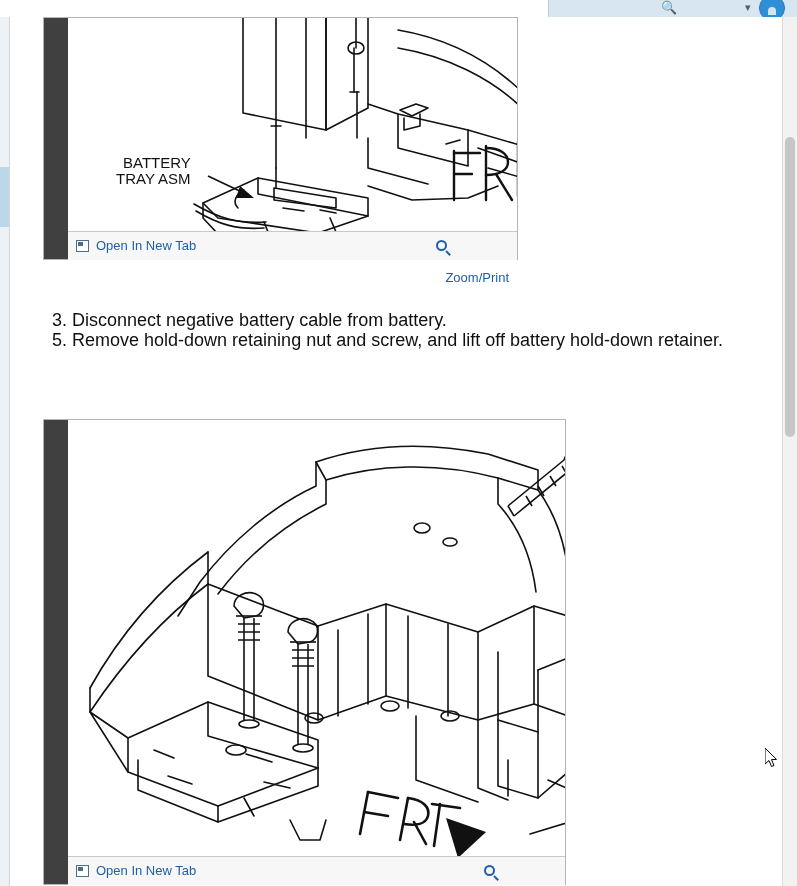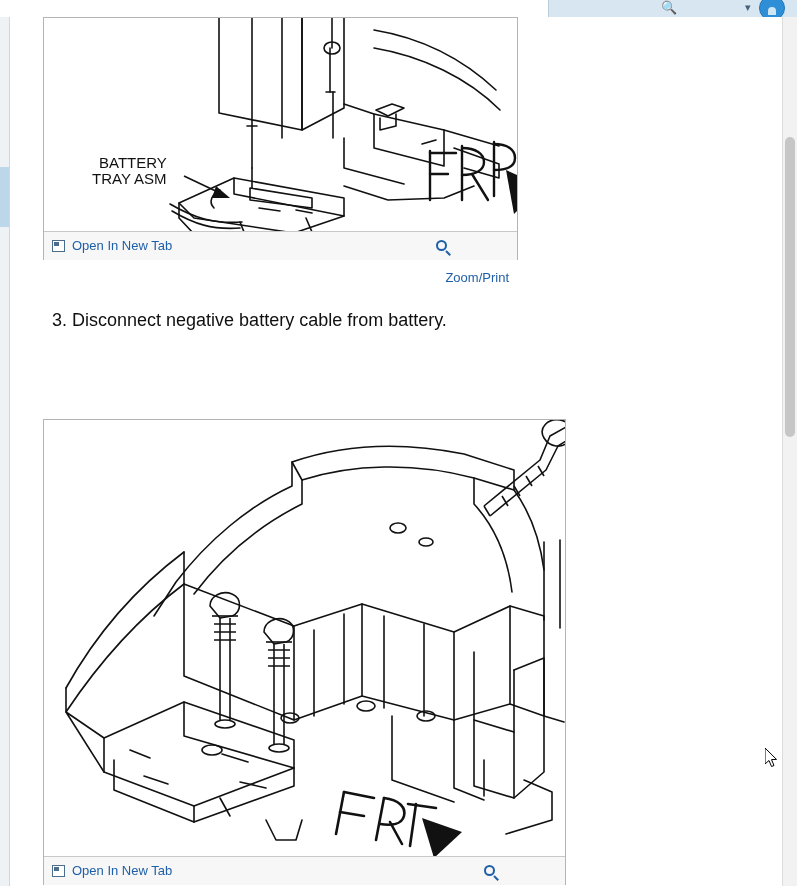--- a/index.html
+++ b/index.html
@@ -92,22 +92,23 @@
     position: absolute;
     left: 10px; top: 17px;
     width: 772px; height: 869px;
     background: #ffffff;
   }
 
   
   .figure {
     position: absolute;
     border: 1px solid #b4b4b4;
-    background: #c2410c;
+    background: #404040;
     box-sizing: border-box;
+    padding-left: 24px;
   }
   .figure-canvas {
     position: relative;
     width: 100%;
     background: #ffffff;
     overflow: hidden;
   }
   .figure-bar {
     position: relative;
     height: 28px;
@@ -273,20 +274,21 @@
       <div class="figure-bar">
         <span class="icon-newtab"></span>
         <a class="fig-link fig-open" href="#">Open In New Tab</a>
         <span class="icon-magnifier" style="right:70px; top:8px;"></span>
         <a class="fig-link fig-zoom" href="#">Zoom/Print</a>
       </div>
     </div>
 
     <div class="steps">
       <div class="step-line">3. Disconnect negative battery cable from battery.</div>
+      <div class="step-line">5. Remove hold-down retaining nut and screw, and lift off battery hold-down retainer.</div>
     </div>
 
     <div class="figure" style="left:33px; top:402px; width:523px; height:466px;">
       <div class="figure-canvas" style="height:436px;">
         <svg width="523" height="436" viewBox="0 0 523 436" xmlns="http://www.w3.org/2000/svg">
           <g fill="none" stroke="#111111" stroke-width="1.6" stroke-linejoin="round" stroke-linecap="round">
 
             <path d="M248 42 C300 24 360 22 420 34 L470 50 L470 70 L430 58 C370 42 308 44 258 60 Z"></path>
             <path d="M248 42 L248 66 C205 86 164 120 132 162 L110 196"></path>
             <path d="M258 60 L258 84 C218 104 180 134 150 174"></path>

